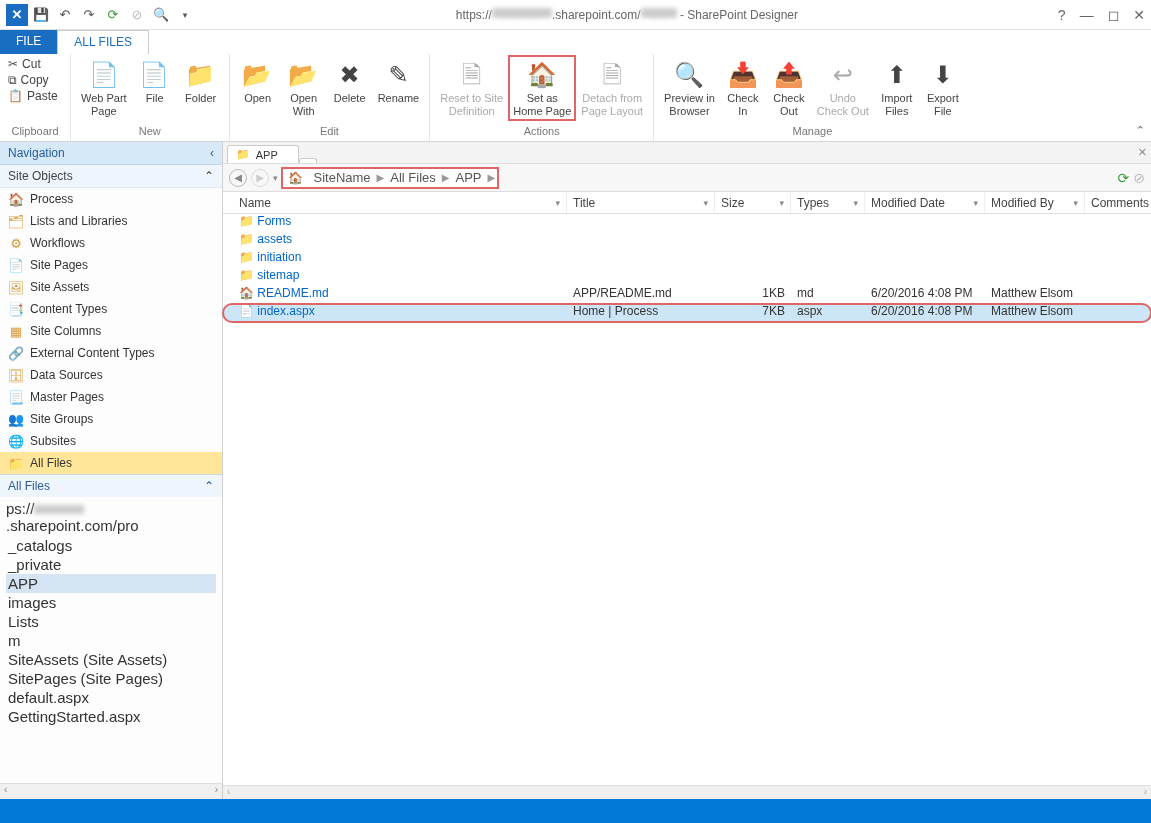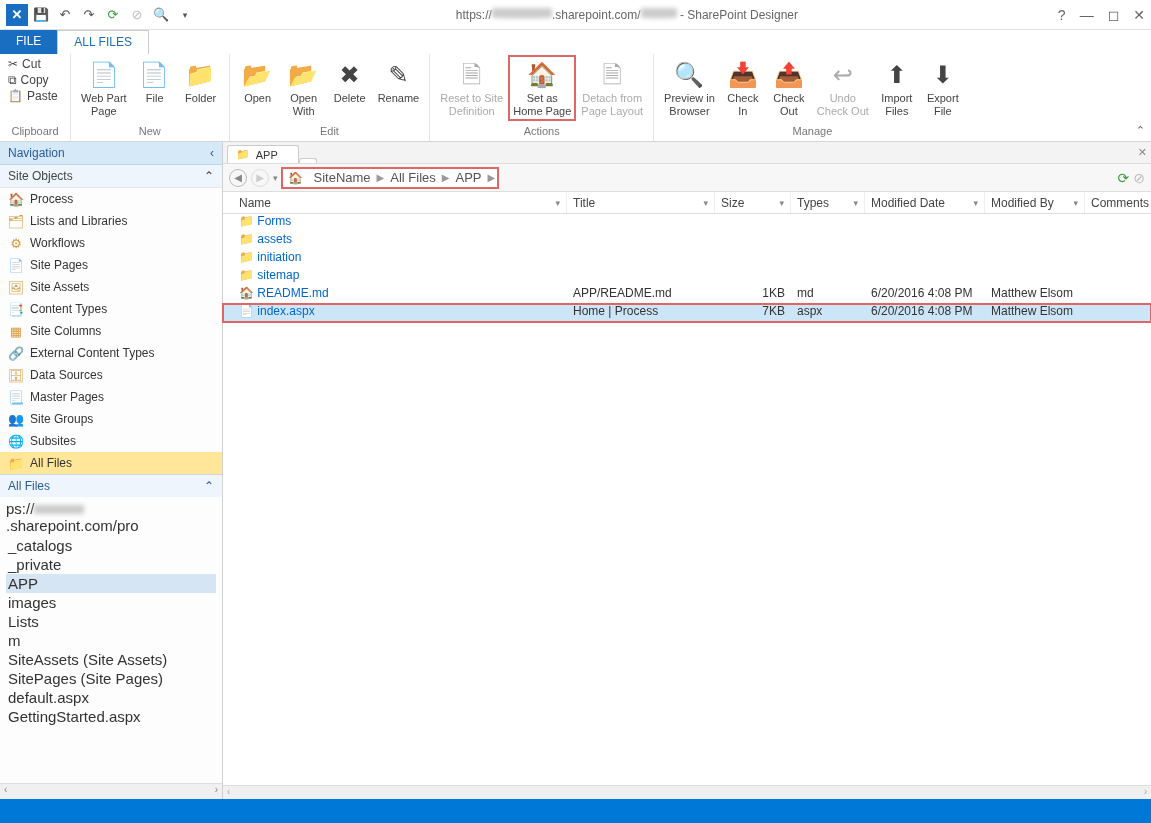--- a/index.html
+++ b/index.html
@@ -48,21 +48,21 @@
 .crumbs { display:flex; align-items:center; border:1px solid #ccc; background:#fff; height:20px; padding: 0 2px;}
 .crumbs .cseg { padding: 0 6px; font-size: 13px; color:#555; cursor:pointer; }
 .crumbs .csep { color:#999; font-size:10px; }
 .crumbbar .refresh { margin-left:auto; display:flex; gap:4px; }
 .listhdr { height: 22px; border-bottom: 1px solid #ddd; display:flex; font-size: 12px; color:#444;}
 .listhdr .col { border-right: 1px solid #eee; padding: 3px 6px; display:flex; justify-content:space-between; align-items:center;}
 .listhdr .col .arr { color:#888; font-size:9px; }
 .rows { font-size: 12px; }
 .row { display:flex; height: 18px; align-items:flex-start;}
 .row.selected { background: #cde6f7; }
-.row.marked { outline: 2px solid #e06666; outline-offset: -1px; }
+.row.marked { outline: 2px solid #e06666; outline-offset: -1px; border-radius: 9px; }
 .row .cell { padding: 0 6px; overflow:hidden; white-space:nowrap; }
 .row .gutter { width: 10px; }
 .row .icon { width: 20px; text-align:center; font-size:12px; }
 .folder-ico { color: #f5c667; }
 .link { color: #0066cc; }
 .col-name { width: 334px; }
 .col-title { width: 148px; }
 .col-size { width: 76px; text-align: right; justify-content:flex-end;}
 .col-type { width: 74px; }
 .col-date { width: 120px; }

